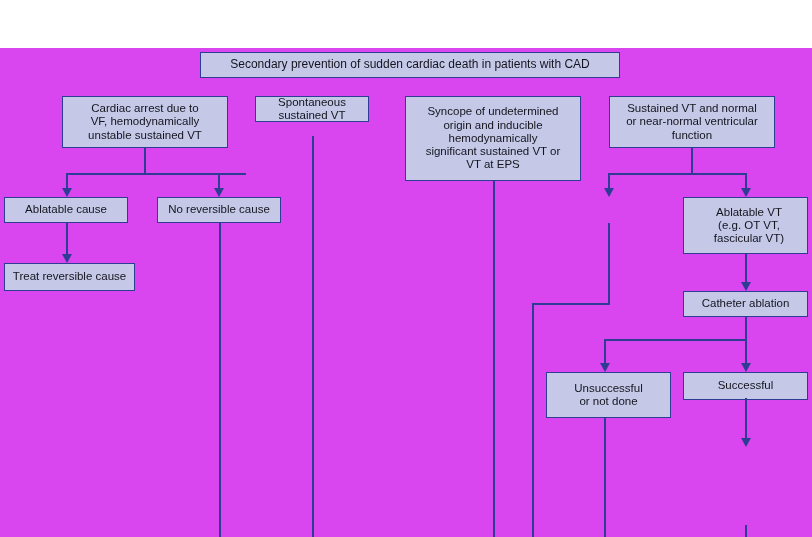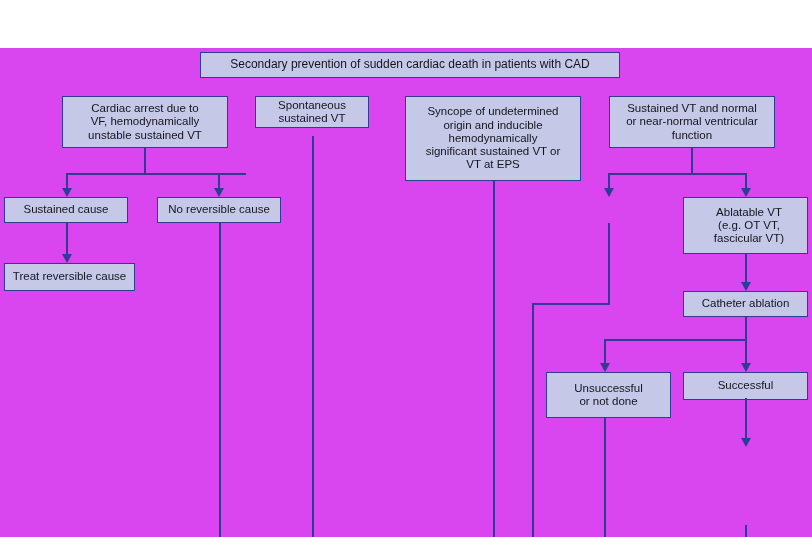--- a/index.html
+++ b/index.html
@@ -51,34 +51,34 @@
 <body>
 
 <div id="stage">
 
   <div class="node title" style="left:200px;top:4px;width:420px;height:26px;">Secondary prevention of sudden cardiac death in patients with CAD</div>
 
   <div class="node" style="left:62px;top:48px;width:166px;height:52px;">Cardiac arrest due to
 VF, hemodynamically
 unstable sustained VT</div>
 
-  <div class="node" style="left:255px;top:48px;width:114px;height:32px;">Spontaneous
+  <div class="node" style="left:255px;top:48px;width:114px;height:26px;">Spontaneous
 sustained VT</div>
 
   <div class="node" style="left:405px;top:48px;width:176px;height:85px;">Syncope of undetermined
 origin and inducible
 hemodynamically
 significant sustained VT or
 VT at EPS</div>
 
   <div class="node" style="left:609px;top:48px;width:166px;height:52px;">Sustained VT and normal
 or near-normal ventricular
 function</div>
 
-  <div class="node" style="left:4px;top:149px;width:124px;height:26px;">Sustained cause</div>
+  <div class="node" style="left:4px;top:149px;width:124px;height:26px;">Ablatable cause</div>
 
   <div class="node" style="left:157px;top:149px;width:124px;height:26px;">No reversible cause</div>
 
   <div class="node" style="left:4px;top:215px;width:131px;height:28px;">Treat reversible cause</div>
 
 
   <div class="node" style="left:683px;top:149px;width:125px;height:57px;padding-left:11px;">Ablatable VT
 (e.g. OT VT,
 fascicular VT)</div>
 

